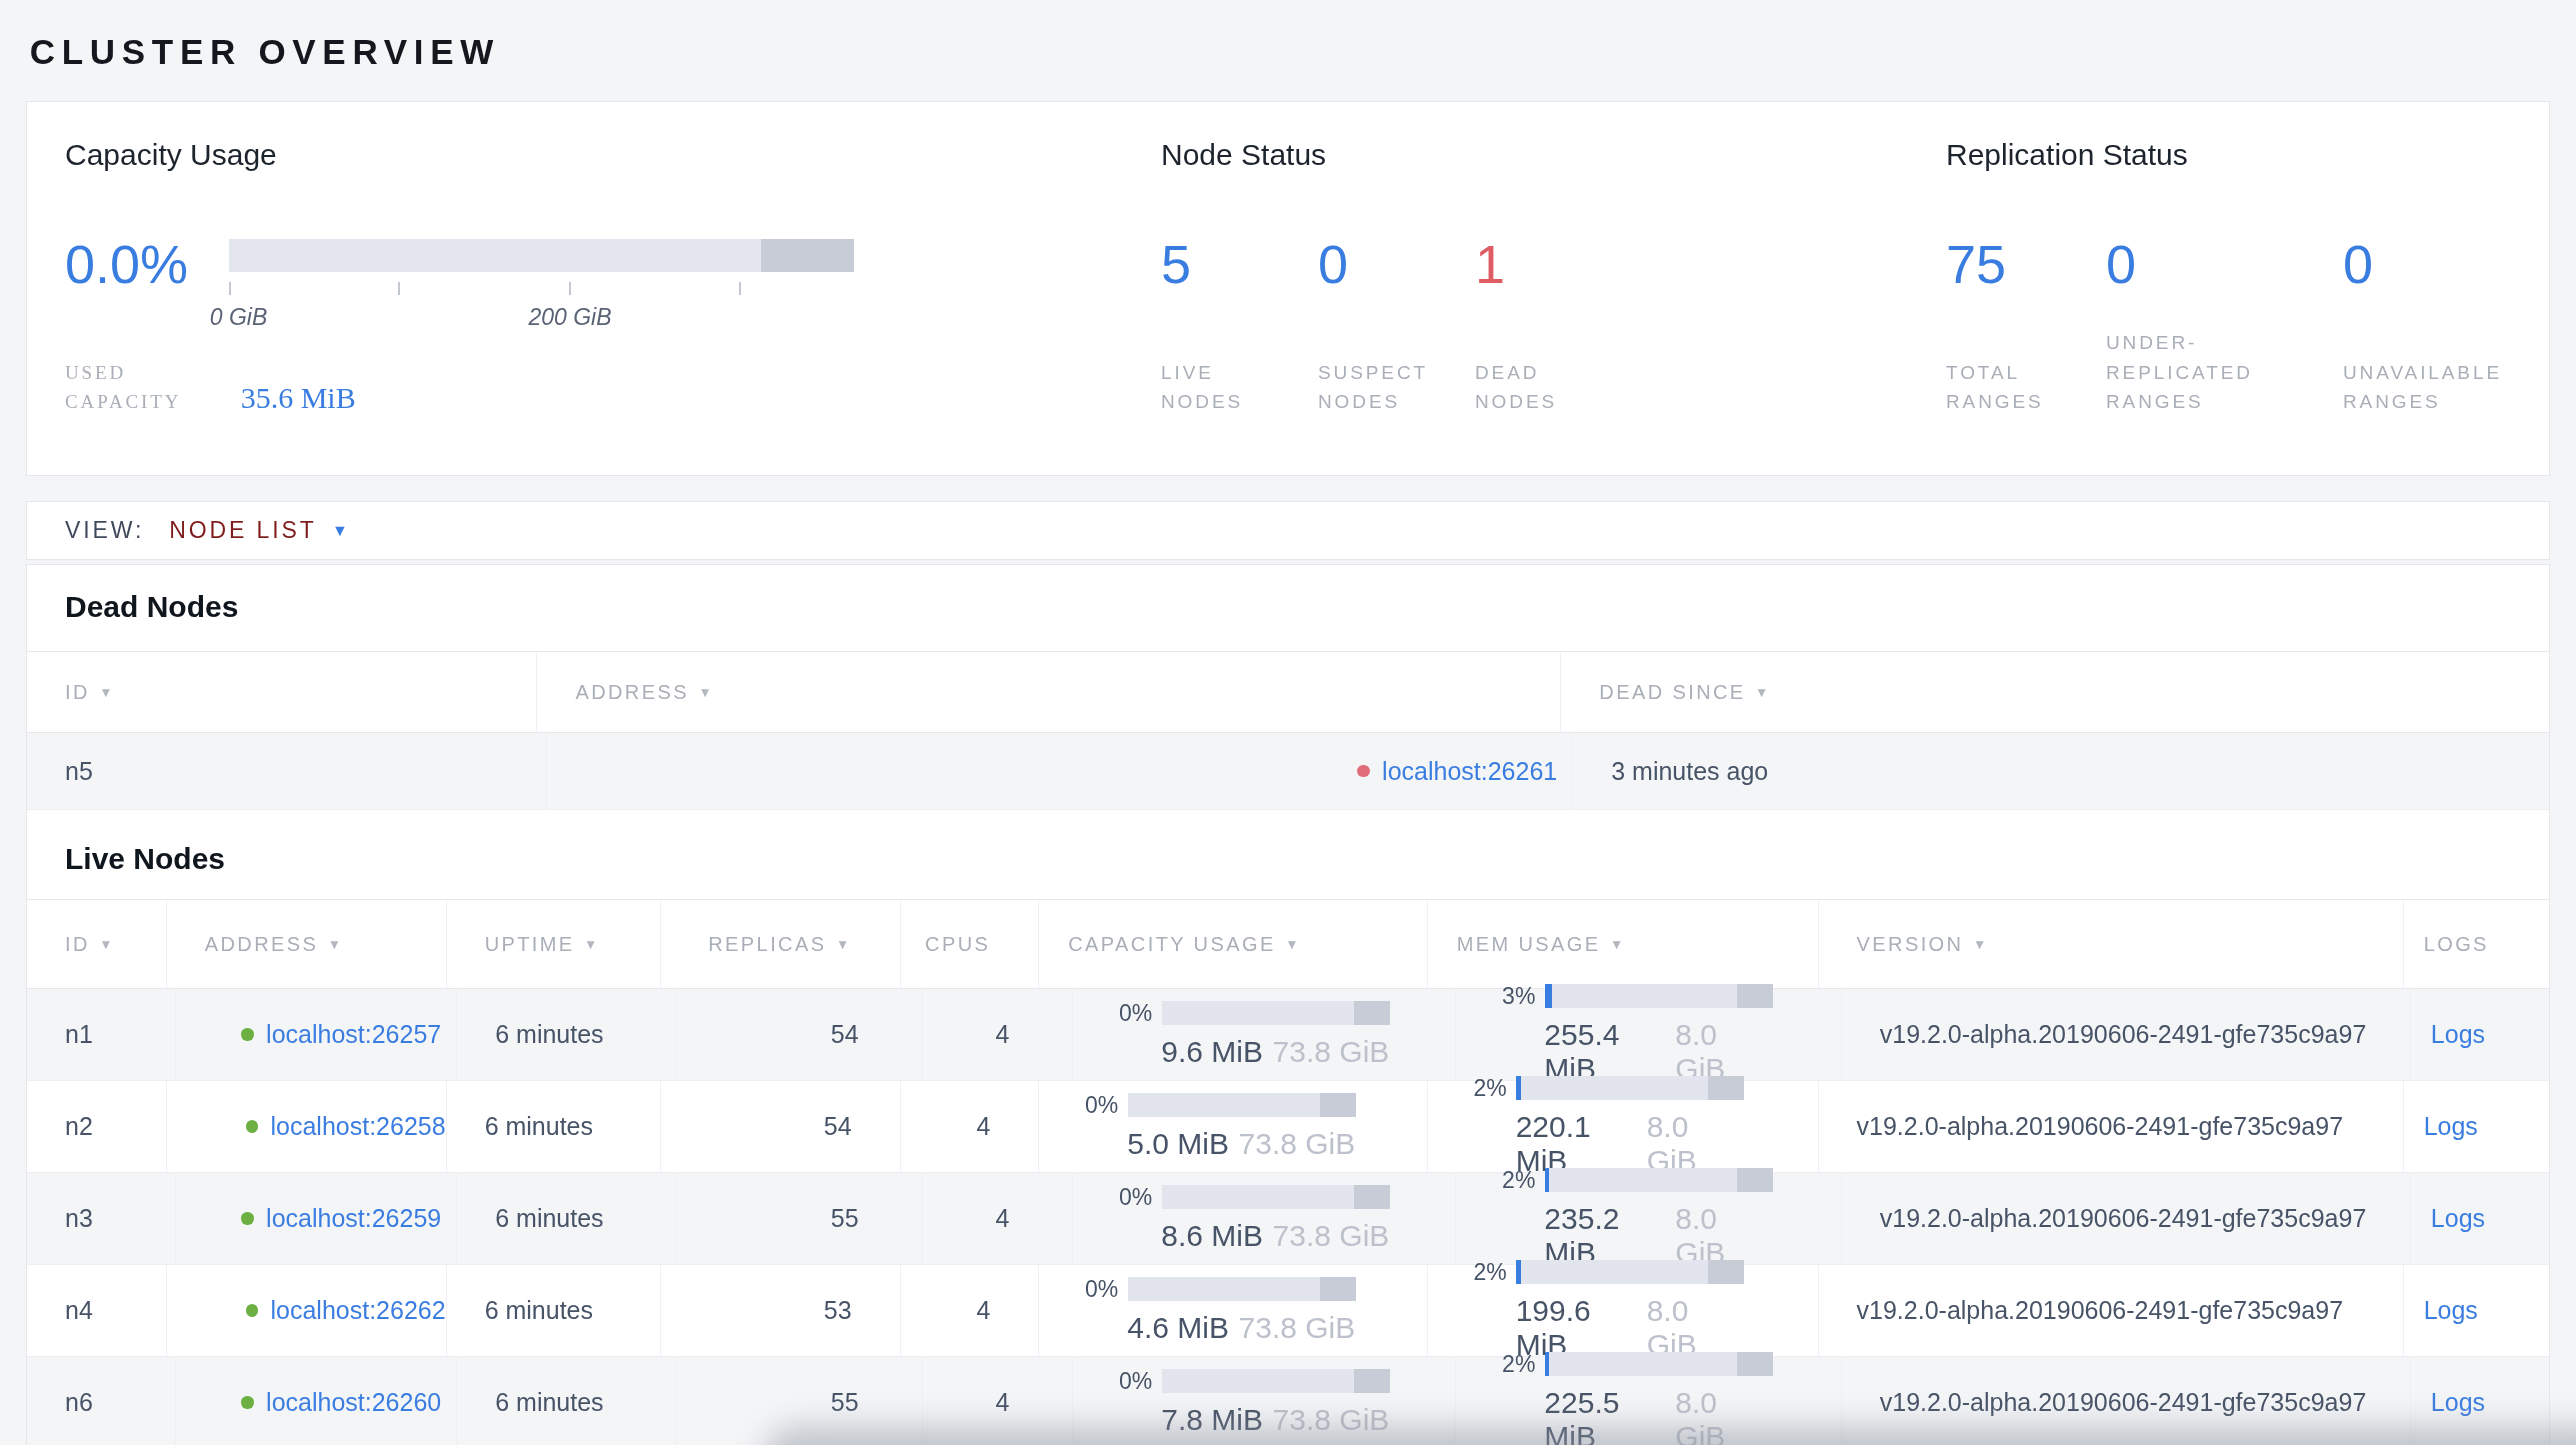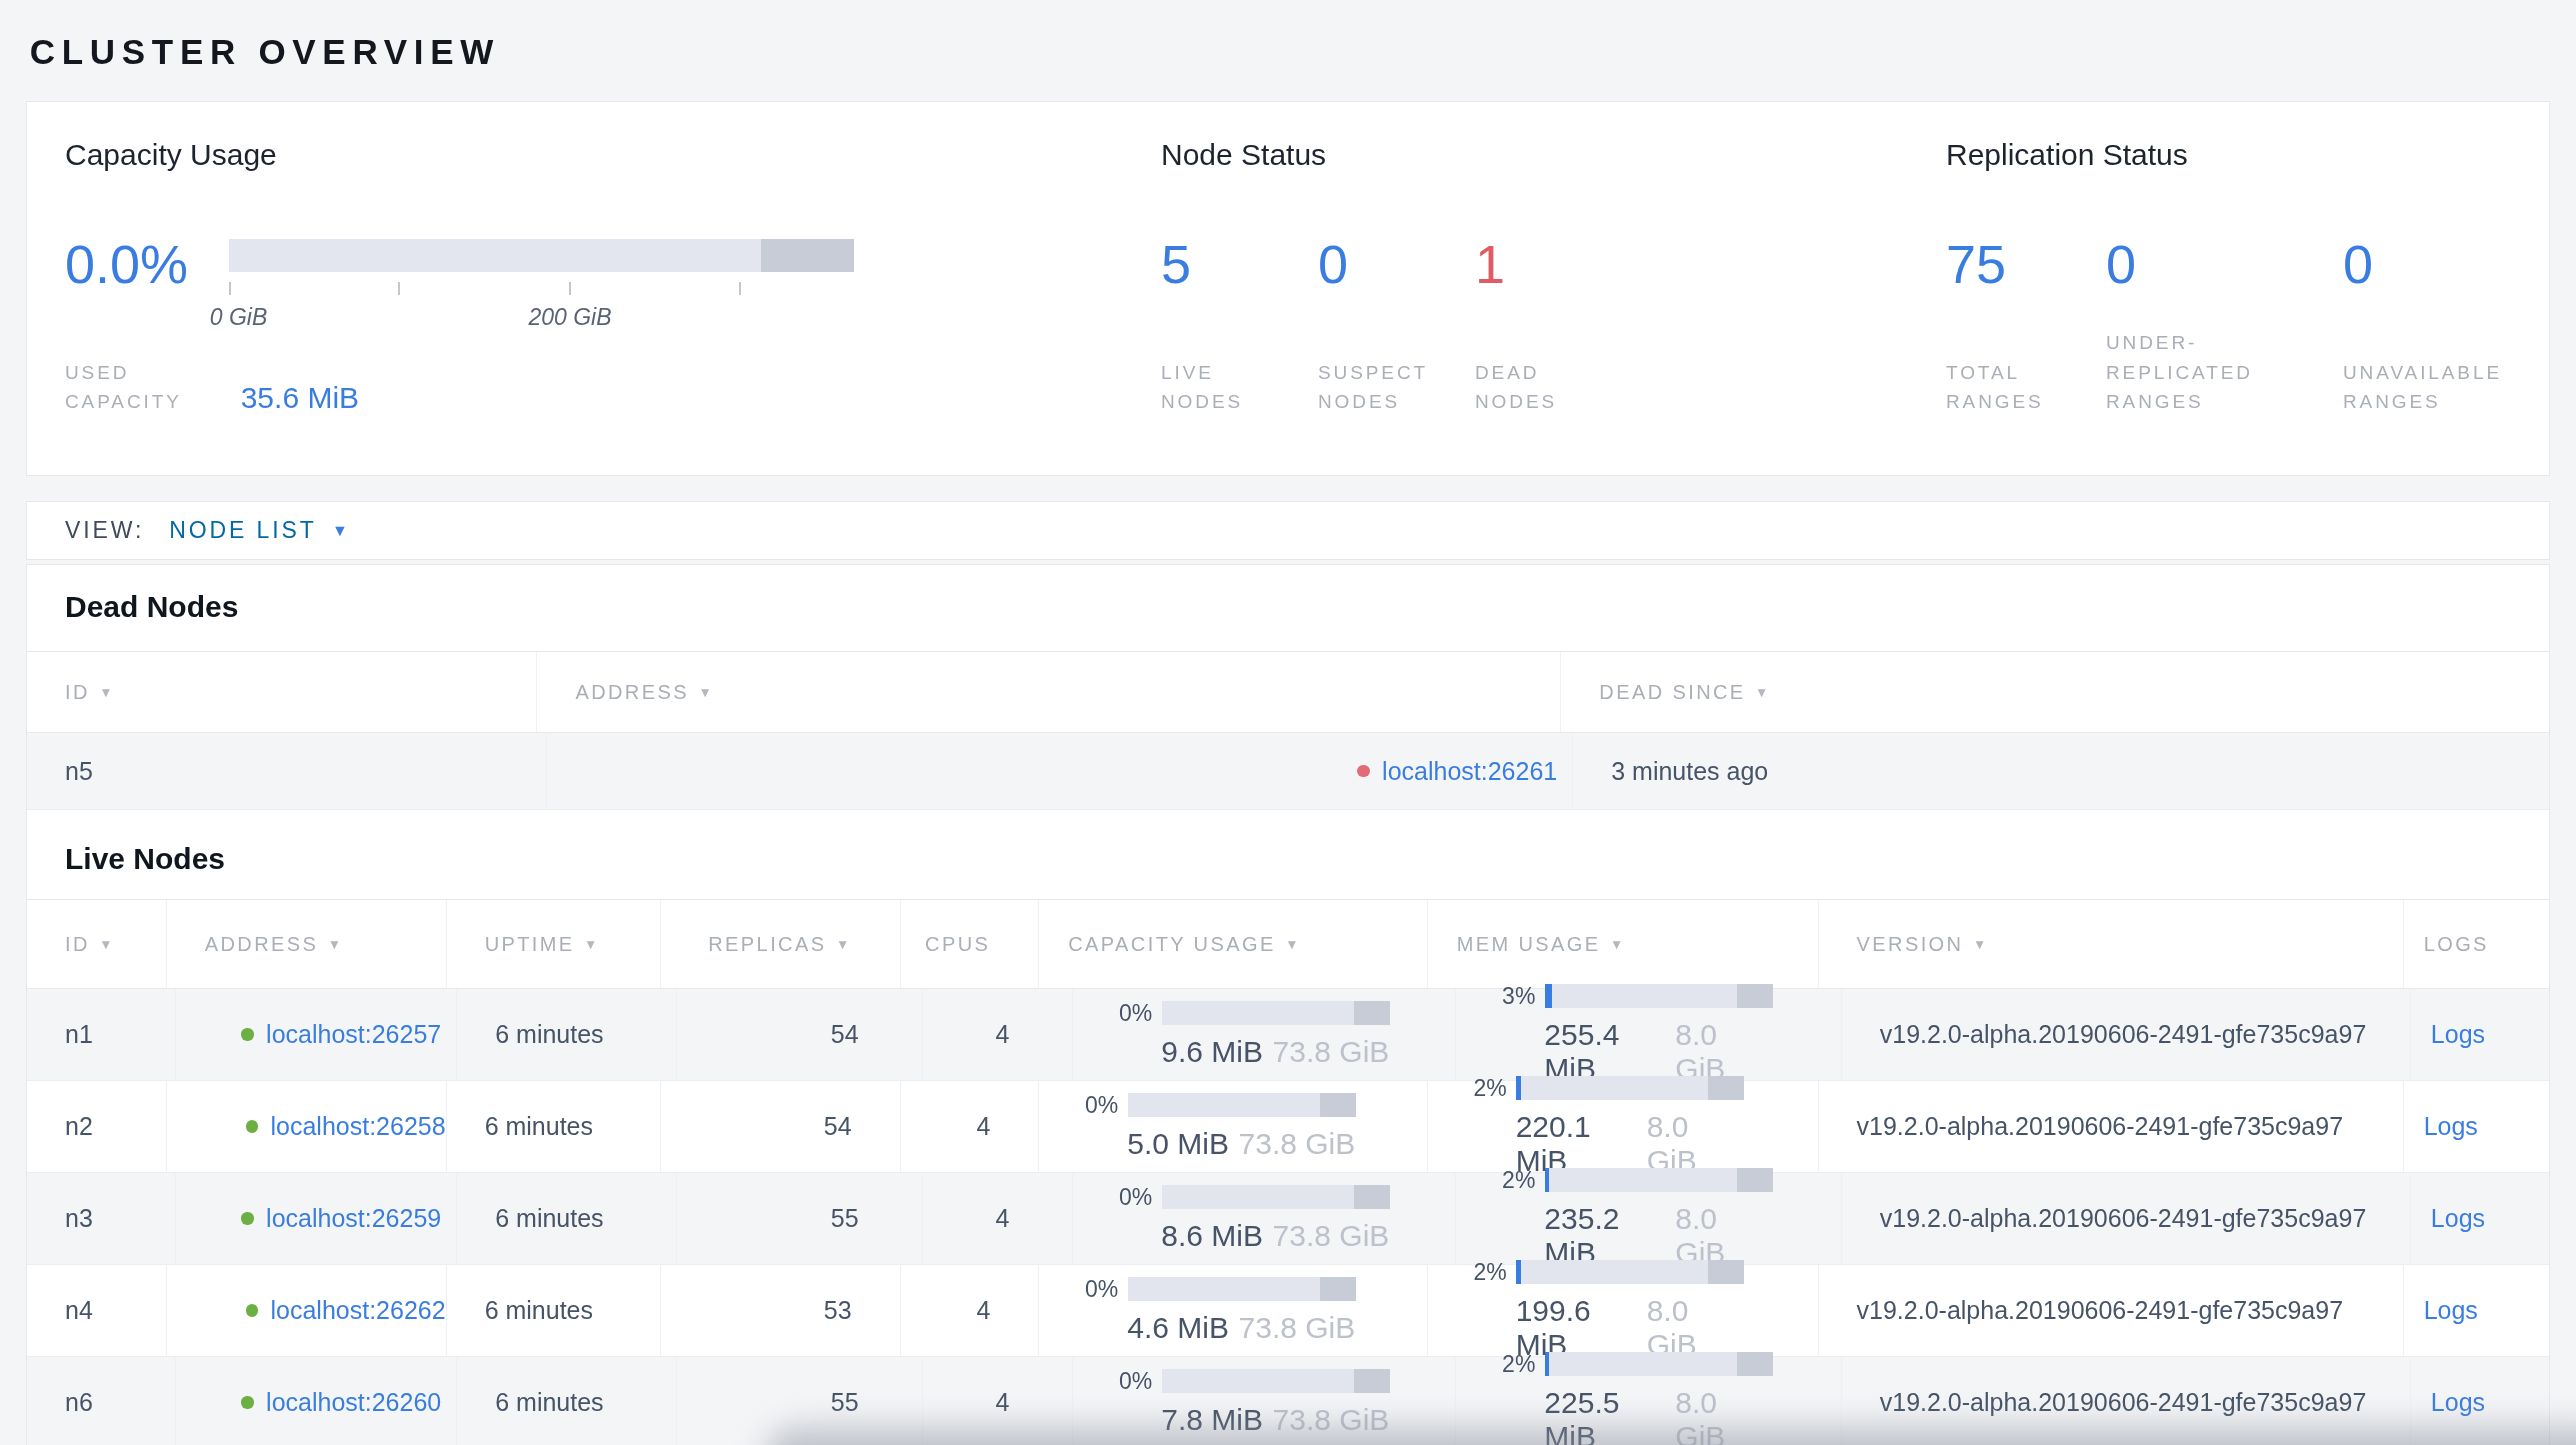--- a/index.html
+++ b/index.html
@@ -33,21 +33,21 @@
   .big-pct { width:164px; font-size:54px; font-weight:500; color:#3a7de1; line-height:1; }
   .big-bar-wrap { position:relative; width:625px;font-style:italic; }
   .big-bar { position:relative; width:625px; height:33px; background:#e3e6ee; margin-top:1.9px; }
   .bar-endcap { position:absolute; right:0; top:0; height:100%; background:#c7ccd7; }
   .big-bar .bar-endcap { width:93px; }
   .bar-fill { position:absolute; left:0; top:0; height:100%; background:#3a7de1; }
   .tick { position:absolute; top:45px; width:1.9px; height:12.4px; background:#c3c7cf; }
   .tick-label { position:absolute; top:67px; font-size:23px; color:#5a6375; transform:translateX(-50%); white-space:nowrap; }
 
   .cap-stats { display:flex; margin-top:auto; }
-  .cap-stat { display:flex; align-items:flex-end; margin-right:71px; }
+  .cap-stat { display:flex; align-items:flex-end; margin-right:71px;font-family:Liberation Serif, serif; }
   .small-label {
     font-size:19px; letter-spacing:2.9px; color:#a9aeb7; line-height:1.55; font-weight:400;
   }
   .cap-stat .small-label { width:170px; }
   .cap-stat-value { font-size:30px; color:#3a7de1; margin-left:5.7px; padding-bottom:1.9px; white-space:nowrap; }
 
   .stat-row { display:flex; margin-top:63px; flex:1; }
   .stat { display:flex; flex-direction:column; }
   .sec-nodes .stat { width:157px; }
   .sec-repl .stat-1 { width:160px; }
@@ -57,21 +57,21 @@
   .stat-value.red { color:#e05c64; }
   .stat .small-label { margin-top:auto; padding-right:19px; }
 
   
   .view-bar {
     margin-top:25px; height:59px; background:#ffffff; border:1px solid #e5e7eb;
     display:flex; align-items:center; padding-left:38px;
   }
   .view-label { font-size:23px; letter-spacing:2.9px; color:#414a5d; }
   .view-select { display:flex; align-items:center; margin-left:25px; cursor:pointer; }
-  .view-value { font-size:23px; letter-spacing:2.9px; color:#0369a1; font-weight:500;text-align:right; }
+  .view-value { font-size:23px; letter-spacing:2.9px; color:#7f1d1d; font-weight:500;text-align:right; }
   .view-caret { color:#3a7de1; font-size:16px; margin-left:15.3px; line-height:1; }
 
   
   .main-card { margin-top:3.8px; background:#ffffff; border:1px solid #e5e7eb; }
   .tbl-heading { font-size:30px; font-weight:600; color:#10161d; padding:25px 38px 27px 38px; }
   .tbl-heading.live { padding-top:32px; padding-bottom:23px; }
 
   .thead { display:flex; border-top:1px solid #e6e8ec; border-bottom:1px solid #e6e8ec; }
   .thead.dead { height:82px; }
   .thead.live { height:90px; }

